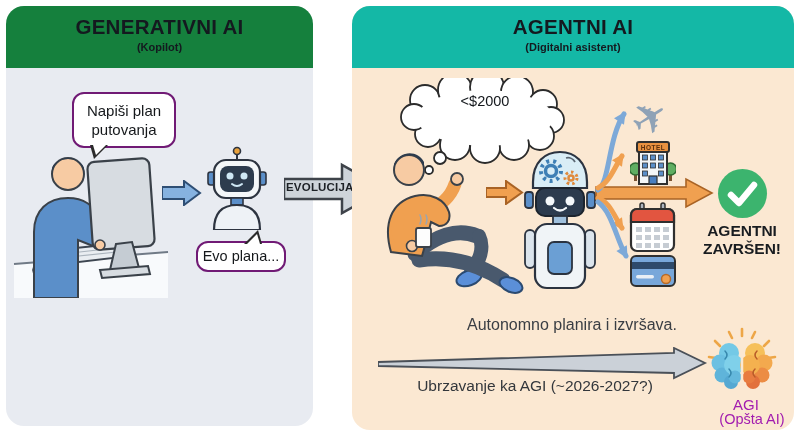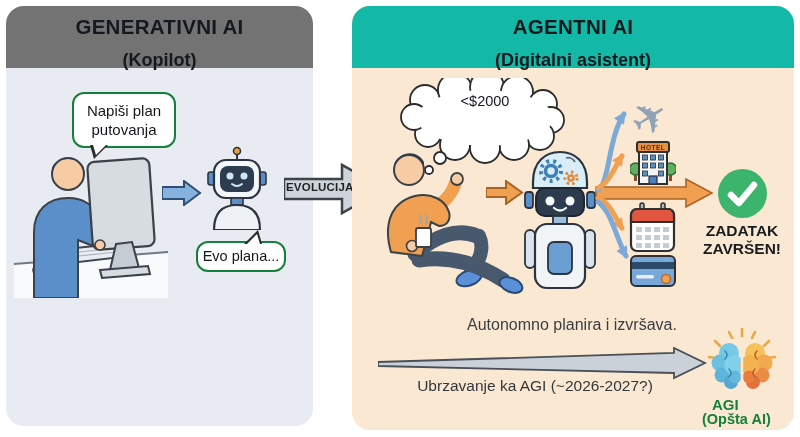--- a/index.html
+++ b/index.html
@@ -5,43 +5,43 @@
   html,body{margin:0;padding:0;background:#fff;}
   .canvas{position:relative;width:800px;height:437px;background:#ffffff;overflow:hidden;
           font-family:"Liberation Sans","DejaVu Sans",sans-serif;color:#15181b;}
   .abs{position:absolute;}
   
   .panel{position:absolute;top:6px;border-radius:18px;}
   .panel.left{left:6px;width:307px;height:420px;background:#e8ebf1;}
   .panel.right{left:352px;width:442px;height:424px;background:#fbe8d2;}
   .panel-header{position:absolute;left:0;top:0;width:100%;height:62px;border-radius:18px 18px 0 0;
                 text-align:center;color:#14191f;}
-  .panel.left  .panel-header{background:#737373;}
+  .panel.left  .panel-header{background:#15803d;}
   .panel.right .panel-header{background:#14b8a6;}
   .panel-title{font-size:20.5px;font-weight:bold;padding-top:9px;letter-spacing:.3px;}
-  .panel-subtitle{font-size:18px;font-weight:600;margin-top:11px;}
+  .panel-subtitle{font-size:11px;font-weight:600;margin-top:2px;}
   
-  .bubble{position:absolute;background:#fff;border:2px solid #15803d;border-radius:12px;
+  .bubble{position:absolute;background:#fff;border:2px solid #701a75;border-radius:12px;
           text-align:center;font-size:15px;line-height:19px;color:#15181b;}
   .bubble.tail-down::before{content:"";position:absolute;bottom:-13px;left:16px;
       border-left:4px solid transparent;border-right:14px solid transparent;border-top:14px solid #2b2b2b;}
   .bubble.tail-down::after{content:"";position:absolute;bottom:-9px;left:19px;
       border-left:3px solid transparent;border-right:10px solid transparent;border-top:10px solid #fff;}
   .bubble.tail-up::before{content:"";position:absolute;top:-13px;left:46px;
       border-left:14px solid transparent;border-right:4px solid transparent;border-bottom:14px solid #2b2b2b;}
   .bubble.tail-up::after{content:"";position:absolute;top:-9px;left:49px;
       border-left:10px solid transparent;border-right:3px solid transparent;border-bottom:10px solid #fff;}
   .caption{position:absolute;text-align:center;font-size:16px;color:#3a3e44;}
   .evol-label{position:absolute;font-size:11.5px;font-weight:bold;text-align:left;color:#1d2126;letter-spacing:.2px;}
   .thought-text{position:absolute;text-align:center;font-size:14.5px;line-height:17px;color:#14181c;}
   .task-text{position:absolute;text-align:center;font-size:15.5px;line-height:18px;font-weight:bold;color:#181c20;}
   .check-circle{position:absolute;width:49px;height:49px;border-radius:50%;background:#3cb46e;}
   .plane{position:absolute;font-family:"DejaVu Sans",sans-serif;font-size:44px;color:#8fa2b6;
          transform:rotate(-32deg);line-height:52px;text-align:center;}
-  .agi-label{position:absolute;font-weight:bold;color:#15803d;}
+  .agi-label{position:absolute;text-align:center;font-weight:normal;color:#a21caf;}
 </style>
 </head>
 <body>
 
 <div class="canvas">
 
   <div class="panel left">
     <div class="panel-header">
       <div class="panel-title">GENERATIVNI AI</div>
       <div class="panel-subtitle">(Kopilot)</div>
@@ -243,21 +243,21 @@
     <rect x="6" y="21" width="18" height="3.5" rx="1.7" fill="#e8eef5"></rect>
     <circle cx="36" cy="25" r="4.5" fill="#f0a050" stroke="#b56a2a" stroke-width="1.5"></circle>
   </svg>
 
   <div class="check-circle" style="left:718px;top:169px;">
     <svg width="49" height="49" viewBox="0 0 49 49">
       <path d="M13,26 L21,34 L36,16" stroke="#ffffff" stroke-width="6.5" fill="none" stroke-linecap="round" stroke-linejoin="round"></path>
     </svg>
   </div>
   <div class="task-text" style="left:696px;top:222px;width:92px;">
-    <div>ZADATAK</div>
+    <div>AGENTNI</div>
     <div>ZAVRŠEN!</div>
   </div>
 
   <div class="caption" style="left:432px;top:316px;width:280px;">Autonomno planira i izvršava.</div>
 
   <svg class="abs" style="left:378px;top:347px;" width="330" height="34" viewBox="0 0 330 34">
     <polygon points="0,15 296,6 296,1 327,16 296,31 296,26 0,19" fill="#cbd1d8" stroke="#4a5058" stroke-width="1.8"></polygon>
   </svg>
   <div class="caption" style="left:398px;top:377px;width:274px;font-size:15.5px;color:#33373c;">Ubrzavanje ka AGI (~2026-2027?)</div>
 

